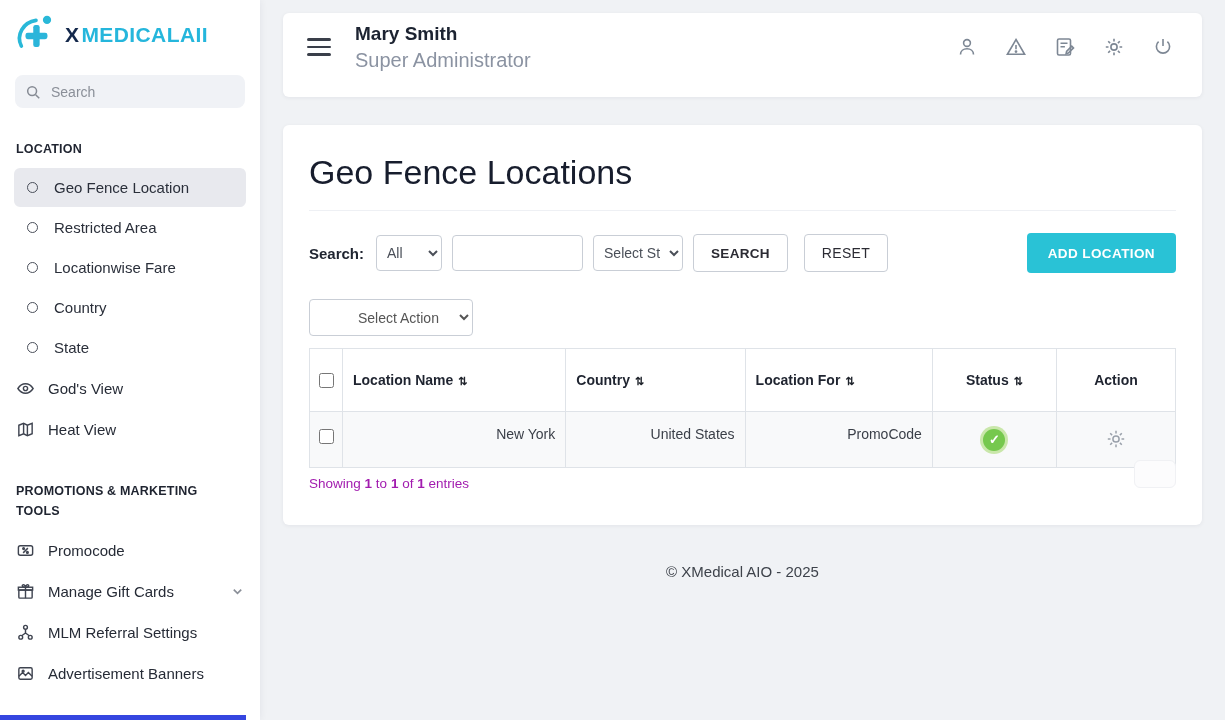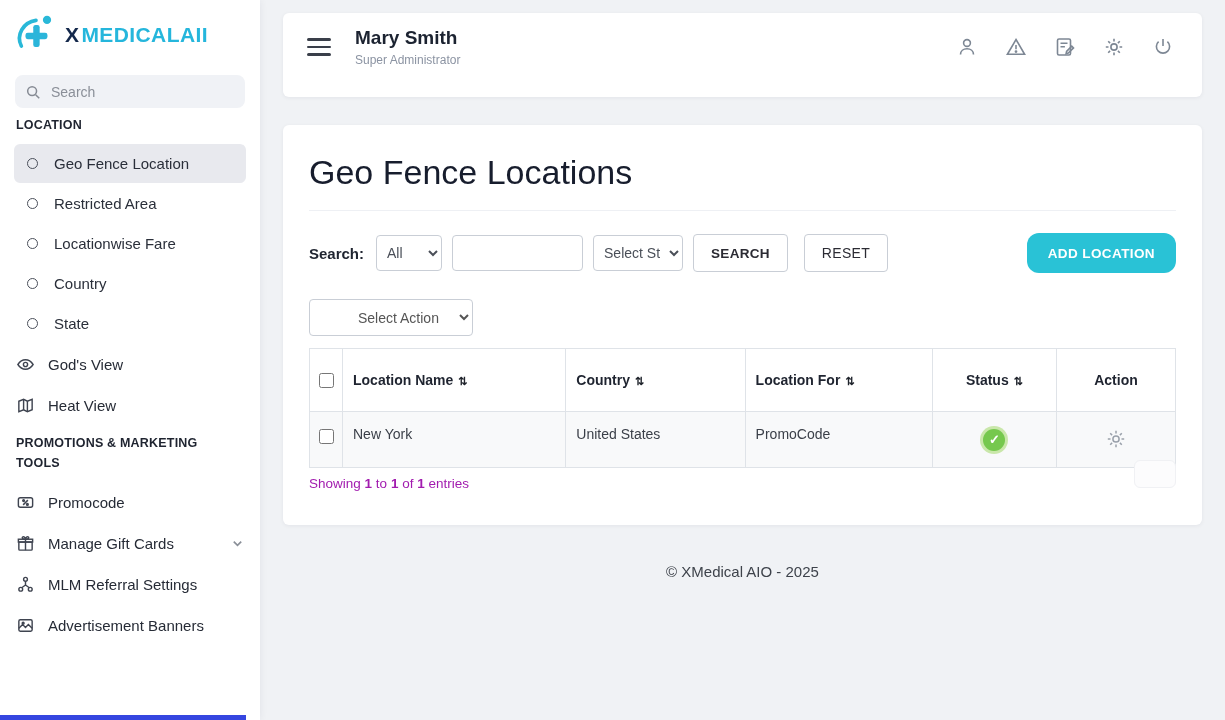--- a/index.html
+++ b/index.html
@@ -19,21 +19,21 @@
   .logo-x    { font-size:21px; font-weight:bold; color:#14284b; letter-spacing:.4px; }
   .logo-rest { font-size:21px; font-weight:bold; color:#25b6dc; letter-spacing:.4px; }
 
   .search-box {
     margin:8px 15px 2px; background:#f0f2f6; border-radius:8px; height:33px;
     display:flex; align-items:center; padding:0 10px; gap:8px;
   }
   .search-box input { border:0; background:transparent; outline:none; font-size:14px; color:#333; width:100%; font-family:inherit; }
   .search-box input::placeholder { color:#8a8f98; }
 
-  .side-heading { font-size:12.5px; font-weight:bold; color:#1f2430; margin:8px 16px 9px; line-height:1.55; letter-spacing:.2px; }
+  .side-heading { font-size:12.5px; font-weight:bold; color:#1f2430; margin:32px 16px 9px; line-height:1.55; letter-spacing:.2px; }
 
   .active-item {
     margin:2px 14px; background:#3546e0; color:#fff; border-radius:8px; height:40px;
     display:flex; align-items:center; padding:0 12px; gap:11px;
     font-size:15px; font-weight:500; cursor:pointer;
   }
   .active-item .chev { margin-left:auto; display:flex; }
 
   .sub-item {
     margin:1px 14px; height:39px; border-radius:6px;
@@ -57,21 +57,21 @@
 
   .topbar {
     background:#fff; border-radius:6px; height:84px;
     display:flex; align-items:center; padding:0 28px 16px 24px;
     box-shadow:0 1px 4px rgba(20,20,43,.06);
   }
   .menu-btn { width:24px; display:flex; flex-direction:column; gap:5px; background:none; border:0; cursor:pointer; padding:0; }
   .menu-btn span { height:2.6px; background:#3a3f4a; border-radius:2px; }
   .user-block { margin-left:24px; }
   .user-name  { font-size:19px; font-weight:bold; color:#1c2331; }
-  .user-role  { font-size:12px; color:#8b93a2; margin-top:4px; }
+  .user-role  { font-size:20px; color:#8b93a2; margin-top:4px; }
   .top-icons  { margin-left:auto; display:flex; align-items:center; gap:27px; }
   .icon-btn   { background:none; border:0; padding:0; cursor:pointer; color:#7d8794; display:flex; }
 
   
   .card {
     background:#fff; border-radius:6px; margin-top:28px;
     padding:24px 26px 34px; box-shadow:0 1px 4px rgba(20,20,43,.06);
   }
   .page-title { font-size:34px; color:#171d2d; font-weight:500; margin:4px 0 0; padding-bottom:18px; border-bottom:1px solid #eef0f4; }
 
@@ -84,38 +84,38 @@
   .field-select { width:66px; }
   .text-input  { width:131px; }
   .state-select{ width:90px; }
   .btn-outline {
     height:38px; padding:0 17px; background:#fff; border:1px solid #c9ced6; border-radius:4px;
     font-size:13.5px; font-weight:bold; color:#2b2b33; letter-spacing:.3px; cursor:pointer; font-family:inherit;
   }
   .btn-outline.reset { margin-left:6px; font-weight:500; font-size:14px; }
   .btn-primary {
     margin-left:auto; height:40px; padding:0 21px; background:#29c2d6; color:#fff;
-    border:0; border-radius:12px; font-size:13.5px; font-weight:bold; letter-spacing:.4px; cursor:pointer; font-family:inherit;
+    border:0; border-radius:4px; font-size:13.5px; font-weight:bold; letter-spacing:.4px; cursor:pointer; font-family:inherit;
   }
   .action-row { margin-top:26px; }
   .action-select { width:164px; height:37px; color:#555;padding-left:44px; }
 
   
   .table-wrap { margin-top:12px; }
   table { width:100%; border-collapse:collapse; }
   th, td { border:1px solid #dfe3e8; font-size:14px; }
   th { padding:23px 10px; text-align:left; color:#1f2430; font-weight:bold; height:34px; background:#fff; cursor:pointer; }
   td { padding:10px; color:#3a3f48; height:56px; vertical-align:middle; }
   tbody tr { background:#f8f9fa; }
   th.center, td.center { text-align:center; }
   th.cb, td.cb { width:32px; text-align:center; padding:5px; cursor:default; }
   td.cb { vertical-align:top; padding-top:14px; }
   input[type="checkbox"] { width:15px; height:15px; cursor:pointer; }
   .sort { font-size:11px; margin-left:5px; color:#20242c; }
-  td.top { vertical-align:top; padding-top:14px; }
+  td.top { vertical-align:top; padding-top:14px;text-align:right; }
   .status-badge {
     display:inline-flex; width:22px; height:22px; border-radius:50%;
     background:#76c84e; color:#fff; align-items:center; justify-content:center;
     font-size:13px; font-weight:bold; box-shadow:0 0 0 3px #c9e7aa; cursor:pointer;
   }
   .gear-btn { background:none; border:0; cursor:pointer; color:#9aa1ab; display:inline-flex; }
 
   .showing-row { margin-top:8px; font-size:13.5px; color:#a21caf; position:relative; }
   .showing-row b { font-weight:bold; }
   .pagination-ghost {

